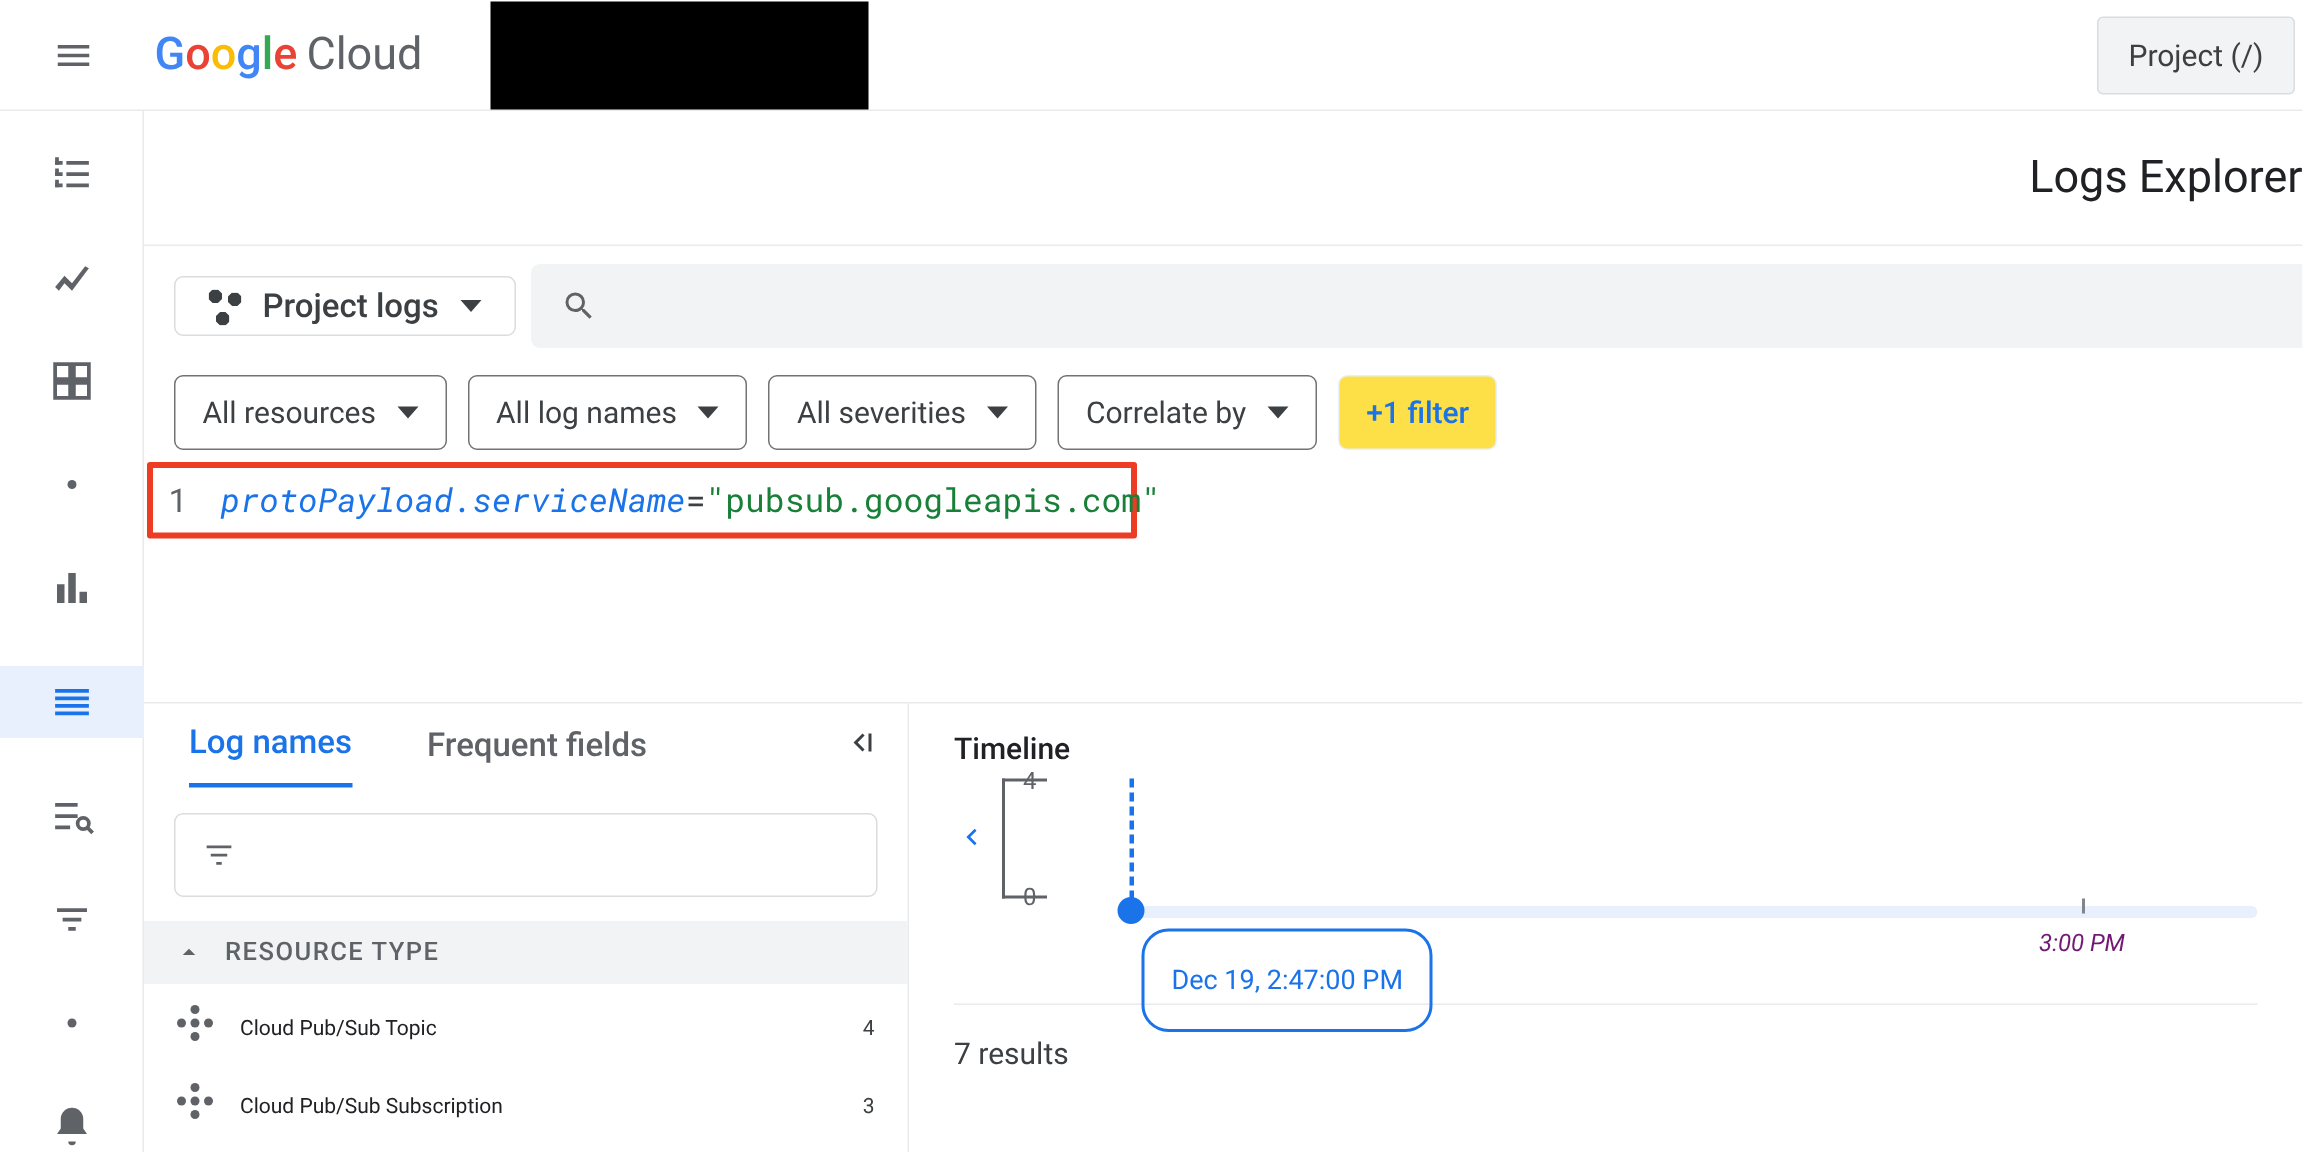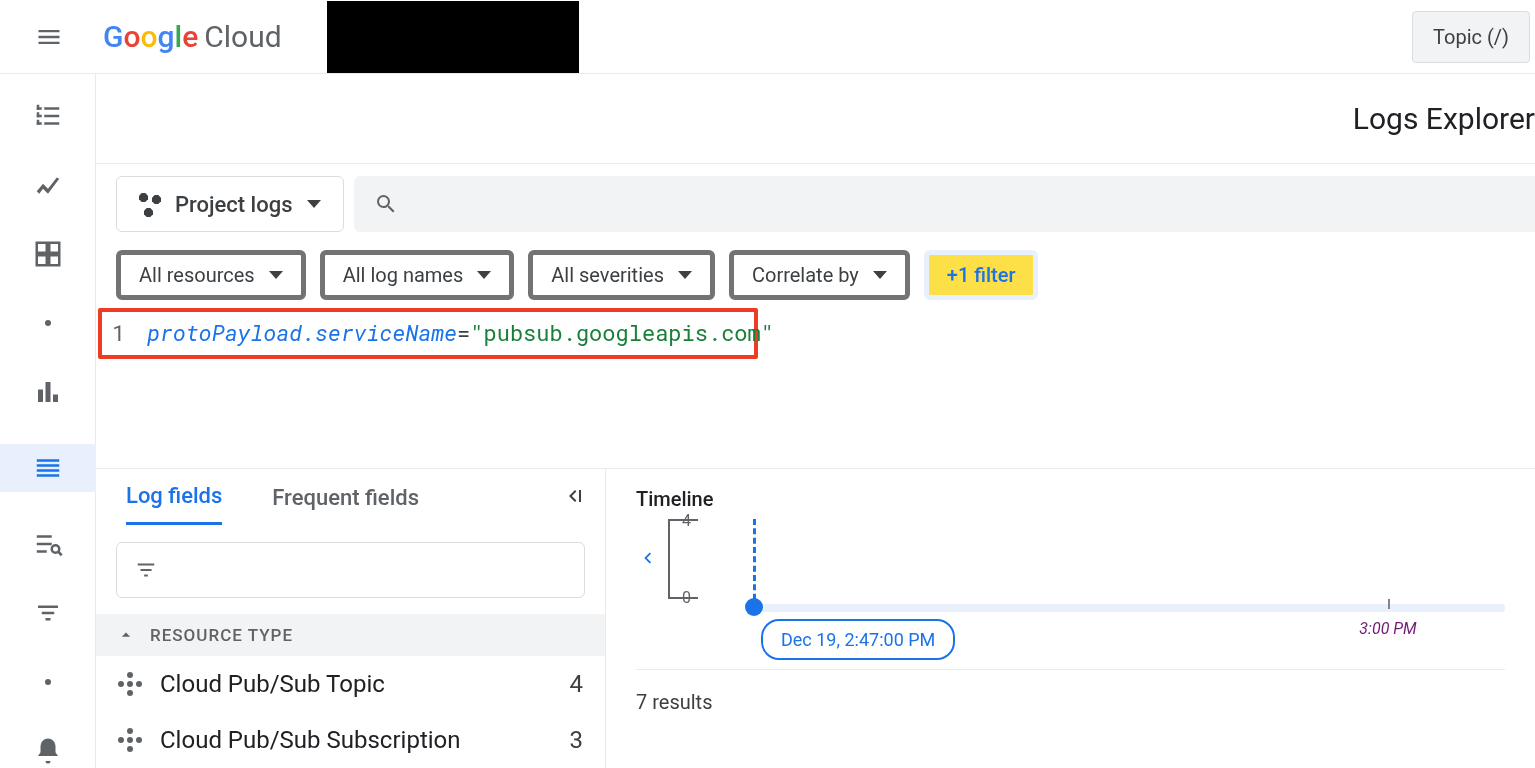--- a/index.html
+++ b/index.html
@@ -98,21 +98,21 @@
     border-bottom: 1px solid #e8eaed;
     text-align: right;
   }
   .toolbar-row {
     display: flex;
     align-items: center;
     padding: 12px 0 12px 20px;
     gap: 10px;
   }
   .scope-dropdown {
-    height: 56px;
+    height: 40px;
     padding: 0 22px;
     border: 1px solid #dadce0;
     border-radius: 6px;
     display: flex;
     align-items: center;
     gap: 14px;
     font-size: 22px;
     font-weight: 500;
     color: #3c4043;
     cursor: pointer;
@@ -142,21 +142,21 @@
     width: 100%; outline: none;
   }
   .filter-chips-row {
     display: flex;
     gap: 14px;
     padding: 6px 0 6px 20px;
   }
   .chip {
     height: 50px;
     padding: 0 18px;
-    border: 5px solid #737373;
+    border: 1px solid #737373;
     border-radius: 6px;
     display: flex;
     align-items: center;
     gap: 14px;
     font-size: 20px;
     color: #3c4043;
     cursor: pointer;
   }
   .chip.blue {
     background: #fde047;
@@ -238,24 +238,24 @@
     padding: 0 20px;
     gap: 14px;
     font-size: 17px;
     letter-spacing: 1px;
     color: #5f6368;
     font-weight: 500;
   }
   .section-header svg { width: 20px; height: 20px; fill: #5f6368; }
   .resource-row {
     display: flex;
-    align-items: center;
+    align-items: flex-end;
     padding: 14px 22px;
     gap: 18px;
-    font-size: 24px;
+    font-size: 14px;
     cursor: pointer;
   }
   .dots-icon {
     width: 24px; height: 24px; position: relative; flex-shrink: 0;
   }
   .dots-icon span {
     position: absolute;
     width: 6px; height: 6px; background: #5f6368; border-radius: 50%;
   }
   .resource-count { margin-left: auto; color: #3c4043; }
@@ -322,21 +322,21 @@
     width: 18px; height: 18px;
     background: #1a73e8;
     border-radius: 50%;
   }
   .marker-badge {
     position: absolute;
     top: 100px;
     left: 38px;
     border: 2px solid #1a73e8;
     border-radius: 18px;
-    padding: 8px 18px;
+    padding: 22px 18px;
     color: #1a73e8;
     font-size: 18px;
     white-space: nowrap;
   }
   .tick-mark {
     position: absolute;
     top: 80px;
     width: 2px;
     height: 10px;
     background: #80868b;
@@ -373,21 +373,21 @@
       <span class="o1">o</span>
       <span class="o2">o</span>
       <span class="g2">g</span>
       <span class="l">l</span>
       <span class="e">e</span>
     <span class="cloud">Cloud</span>
   </div>
   <div class="black-redact"></div>
   <div class="top-spacer"></div>
   <div class="search-btn">
-    <span>Topic (/)</span>
+    <span>Project (/)</span>
   </div>
 </div>
 
 <div class="layout">
 
   <div class="left-rail">
     <div class="rail-icon">
       <svg viewBox="0 0 24 24">
           <path d="M3 5h4v2H3zM3 11h4v2H3zM3 17h4v2H3zM9 5h12v2H9zM9 11h12v2H9zM9 17h12v2H9z"></path>
           <path d="M4 3v4M4 9v4M4 15v4" stroke="#5f6368" stroke-width="2"></path>
@@ -482,21 +482,21 @@
       <span class="query-ln">1</span>
       <span class="query-text"><span class="key">protoPayload.serviceName</span><span class="eq">=</span><span class="val">"pubsub.googleapis.com"</span></span>
     </div>
 
     <div class="query-spacer"></div>
 
     <div class="panels">
 
       <div class="log-fields-panel">
         <div class="tabs-row">
-          <div class="tab active">Log fields</div>
+          <div class="tab active">Log names</div>
           <div class="tab">Frequent fields</div>
           <div class="collapse-btn">
             <svg viewBox="0 0 24 24">
                 <path d="M14 6l-6 6 6 6 1.4-1.4L10.8 12l4.6-4.6z"></path>
                 <path d="M18 6h2v12h-2z"></path>
               </svg>
           </div>
         </div>
         <div class="field-search">
           <svg viewBox="0 0 24 24">

